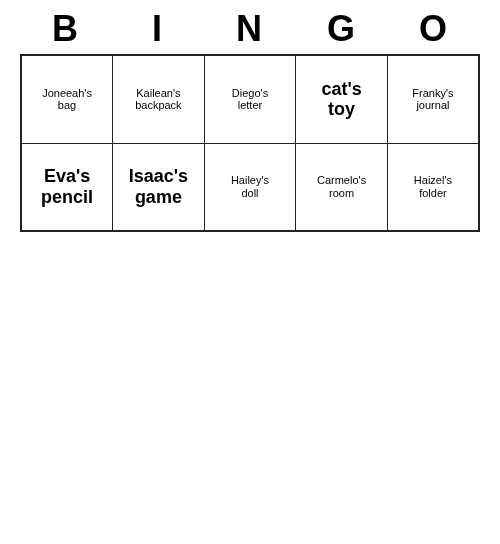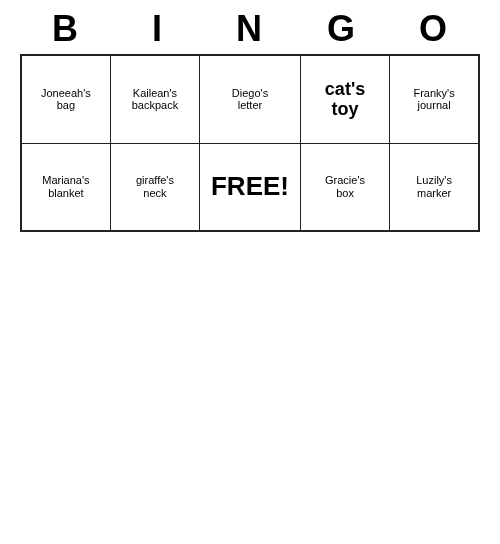--- a/index.html
+++ b/index.html
@@ -69,20 +69,20 @@
 <table class="bingo-grid">
   <tbody id="grid-body">
       <tr>
         <td class="cell-small">Joneeah's<br>bag</td>
         <td class="cell-small">Kailean's<br>backpack</td>
         <td class="cell-small">Diego's<br>letter</td>
         <td class="cell-large">cat's<br>toy</td>
         <td class="cell-small">Franky's<br>journal</td>
       </tr>
       <tr>
-        <td class="cell-small">Mariana's<br>blanket</td>
-        <td class="cell-small">giraffe's<br>neck</td>
-        <td class="cell-free">FREE!</td>
-        <td class="cell-small">Gracie's<br>box</td>
-        <td class="cell-small">Luzily's<br>marker</td>
+        <td class="cell-large">Eva's<br>pencil</td>
+        <td class="cell-large">Isaac's<br>game</td>
+        <td class="cell-small">Hailey's<br>doll</td>
+        <td class="cell-small">Carmelo's<br>room</td>
+        <td class="cell-small">Haizel's<br>folder</td>
       </tr>
     </tbody>
 </table>
 
 </body></html>

